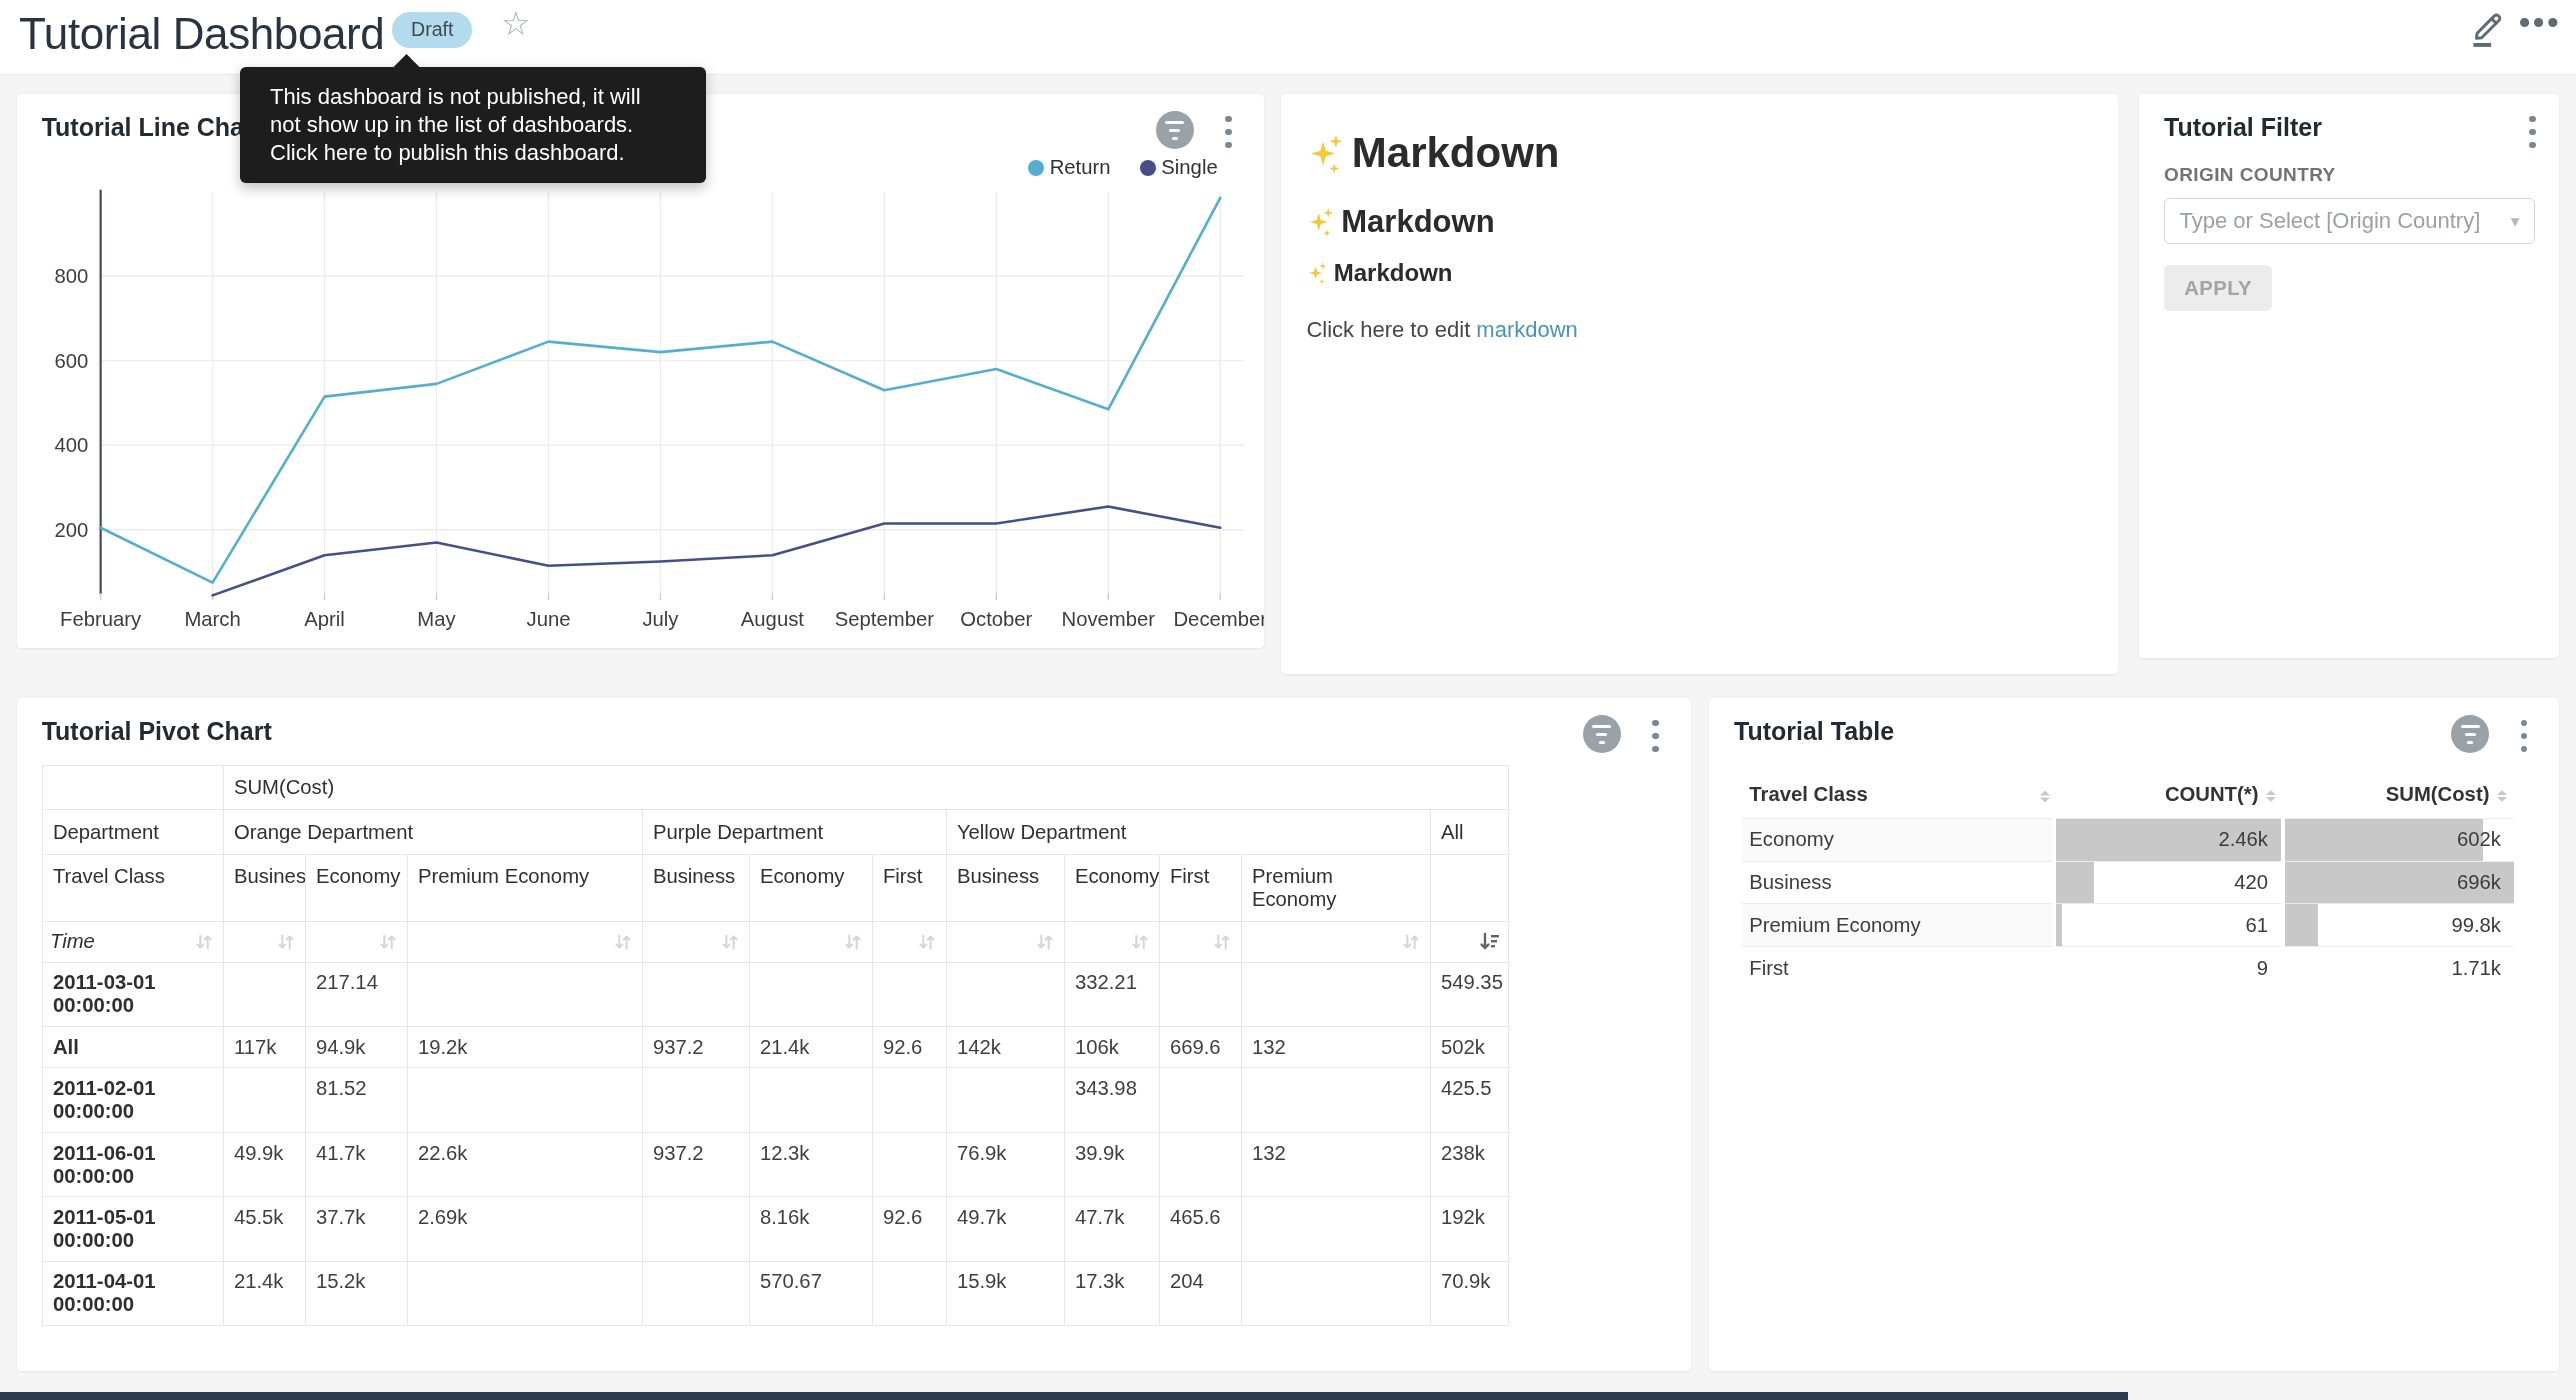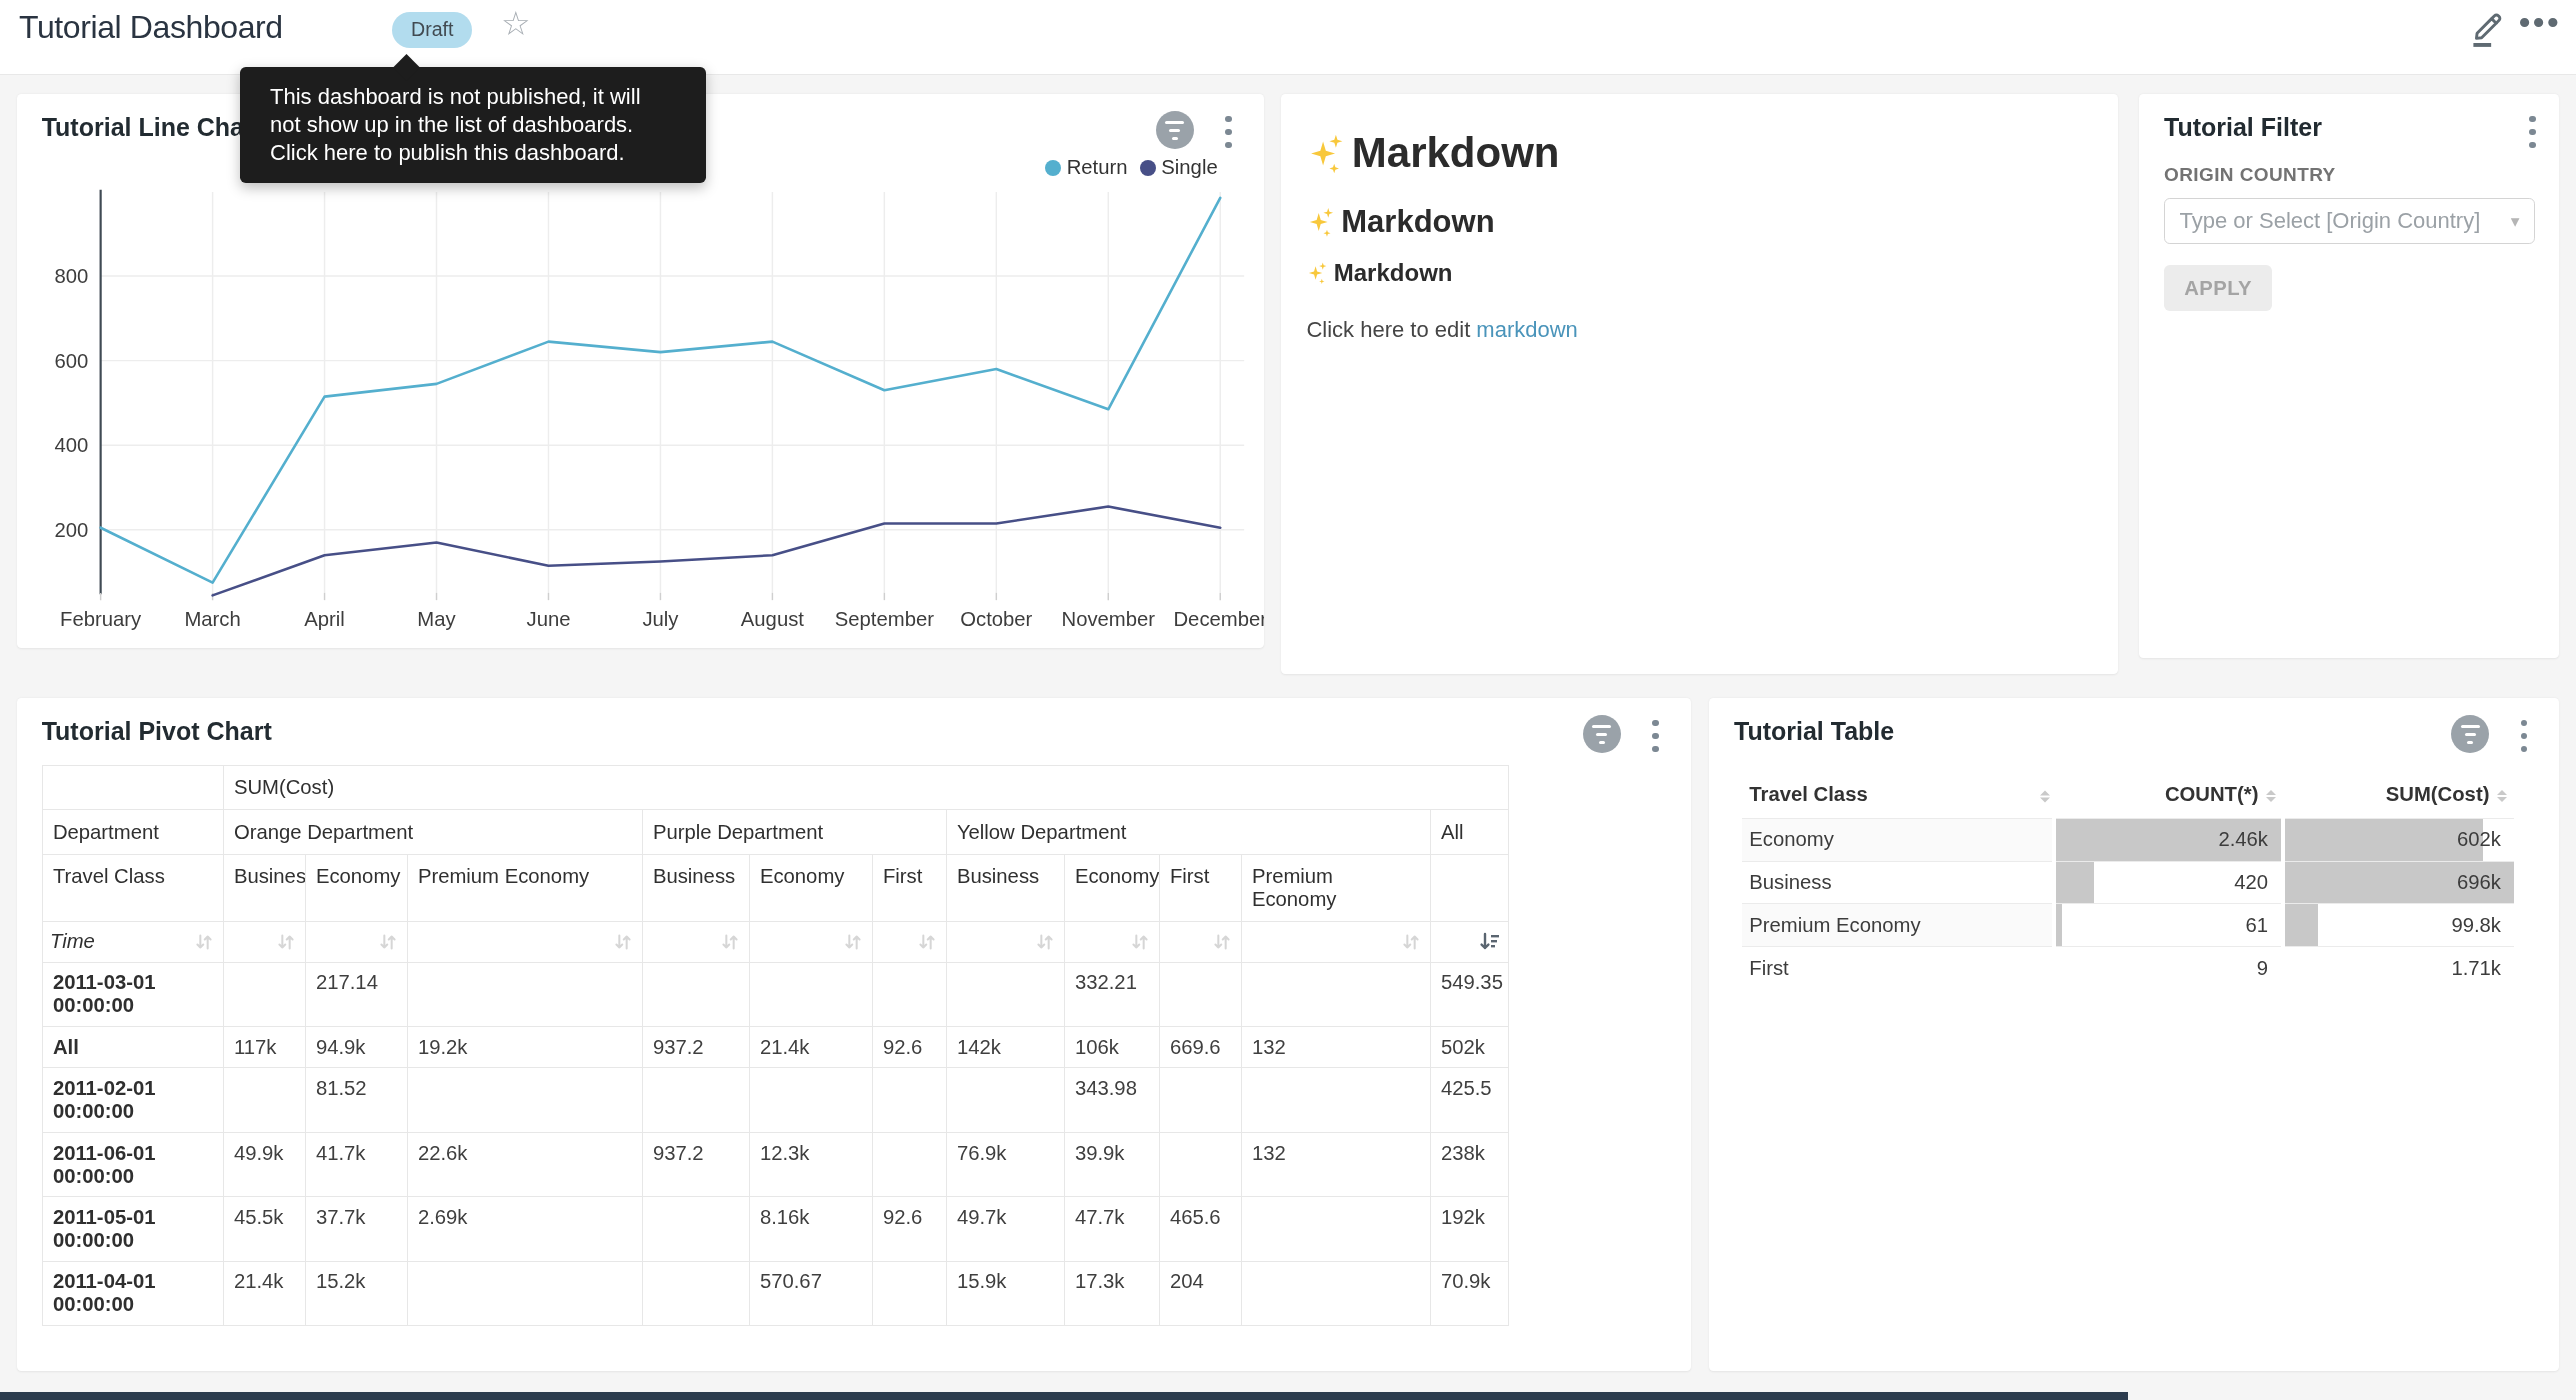--- a/index.html
+++ b/index.html
@@ -4,21 +4,21 @@
 <style>
   html,body{margin:0;padding:0;}
   body{
     width:2576px;height:1400px;overflow:hidden;position:relative;
     background:#f5f5f5;
     font-family:"Liberation Sans","DejaVu Sans",sans-serif;
     -webkit-font-smoothing:antialiased;
   }
   
   .topbar{position:absolute;left:0;top:0;width:2576px;height:74px;background:#ffffff;border-bottom:1.5px solid #e8e8e8;z-index:5;}
-  .page-title{position:absolute;left:19px;top:8.7px;font-size:32px;color:#2a3441;font-weight:400;letter-spacing:-0.4px;}
+  .page-title{position:absolute;left:19px;top:8.7px;font-size:44px;color:#2a3441;font-weight:400;letter-spacing:-0.4px;}
   .draft-badge{position:absolute;left:392px;top:11.6px;background:#b2dcee;color:#414a51;font-size:19.6px;padding:6.5px 19px;border-radius:725px;}
   .star{position:absolute;left:501px;top:7.3px;font-size:33px;color:#a8aeb4;line-height:1;}
   .edit-ic{position:absolute;left:2466px;top:7.3px;width:39px;height:42px;}
   .more-ic{position:absolute;left:2519px;top:4.4px;font-size:32px;color:#5f6a72;letter-spacing:2.9px;font-weight:700;}
   
   .tooltip{position:absolute;left:240px;top:67px;width:406px;background:#1d1d1d;color:#fff;
     font-size:22px;line-height:28px;padding:16px 30px;border-radius:5.8px;z-index:20;white-space:pre-line;
     box-shadow:0 4.4px 13px rgba(0,0,0,.25);}
   .tooltip::before{content:"";position:absolute;top:-8.7px;left:157px;width:19px;height:19px;background:#1d1d1d;transform:rotate(45deg);}
   
@@ -28,21 +28,21 @@
   #card-md   {left:1281px;top:94px; width:837px;height:580px;}
   #card-filt {left:2139px;top:94px; width:420px; height:564px;}
   #card-pivot{left:16.7px;  top:698px; width:1674px;height:673px;}
   #card-table{left:1709px;top:698px; width:850px;height:673px;}
   .kebab{position:absolute;display:inline-flex;flex-direction:column;gap:6.5px;cursor:pointer;padding:2.9px;}
   .kebab i{width:6.5px;height:6.5px;border-radius:50%;background:#7c8893;}
   .filter-badge{position:absolute;width:38px;height:38px;border-radius:50%;background:#9aa2a9;display:flex;align-items:center;justify-content:center;flex-direction:column;gap:4.4px;cursor:pointer;}
   .filter-badge i{display:block;height:3.6px;border-radius:2.2px;background:#fff;}
   .filter-badge i:nth-child(1){width:19px;} .filter-badge i:nth-child(2){width:11px;} .filter-badge i:nth-child(3){width:5.8px;}
   
-  .legend{position:absolute;top:62px;right:46px;display:flex;gap:12px;align-items:center;z-index:2;}
+  .legend{position:absolute;top:62px;right:46px;display:flex;gap:29px;align-items:center;z-index:2;}
   .legend .item{display:flex;align-items:center;gap:5.8px;cursor:pointer;}
   .legend .dot{width:16px;height:16px;border-radius:50%;}
   .legend .lbl{font-size:20.3px;color:#333;}
   
   .md-h{display:flex;align-items:center;color:#2b2b2b;font-weight:600;position:absolute;left:25.4px;}
   .md-h1{top:35px;font-size:42px;}
   .md-h2{top:110px;font-size:31px;}
   .md-h3{top:165px;font-size:24px;}
   .md-p{position:absolute;left:25.4px;top:223px;font-size:22px;color:#454545;}
   .md-p a{color:#4a94ba;text-decoration:none;cursor:pointer;}

